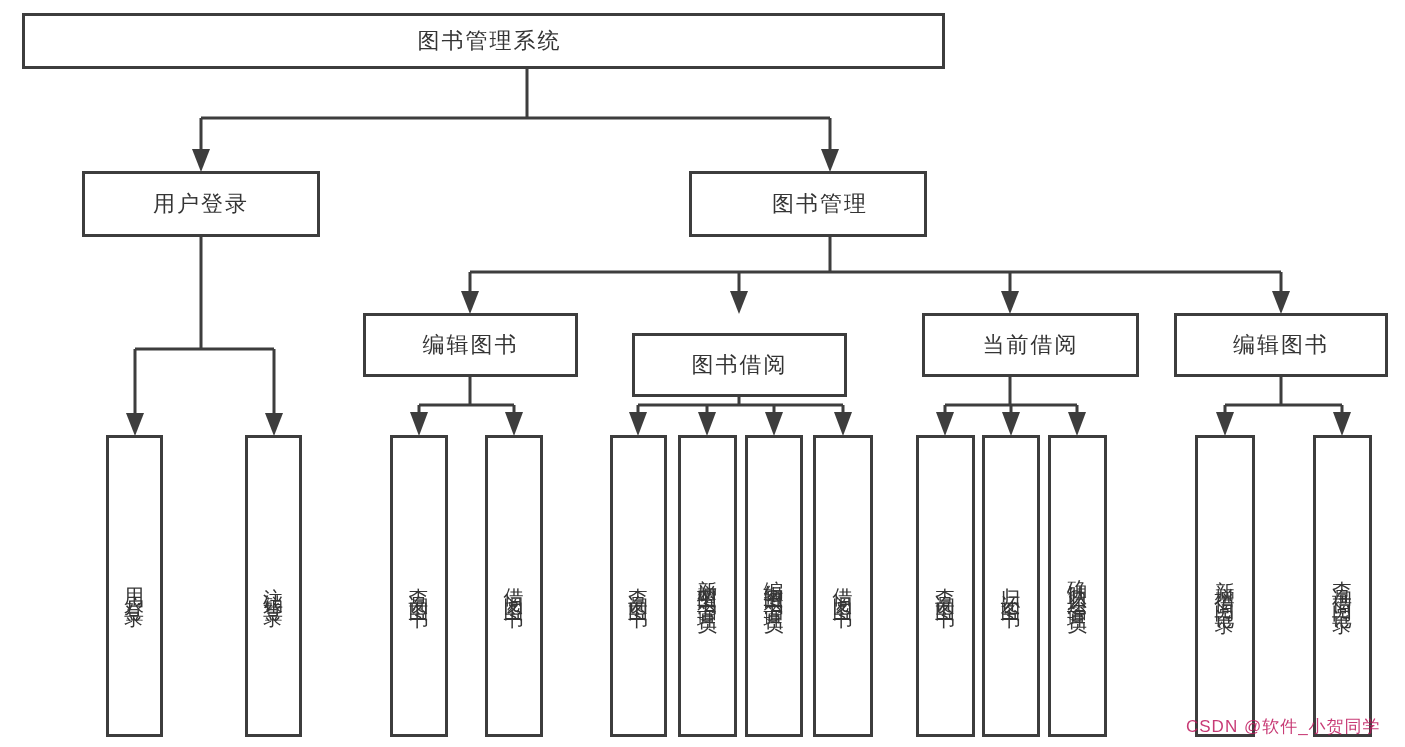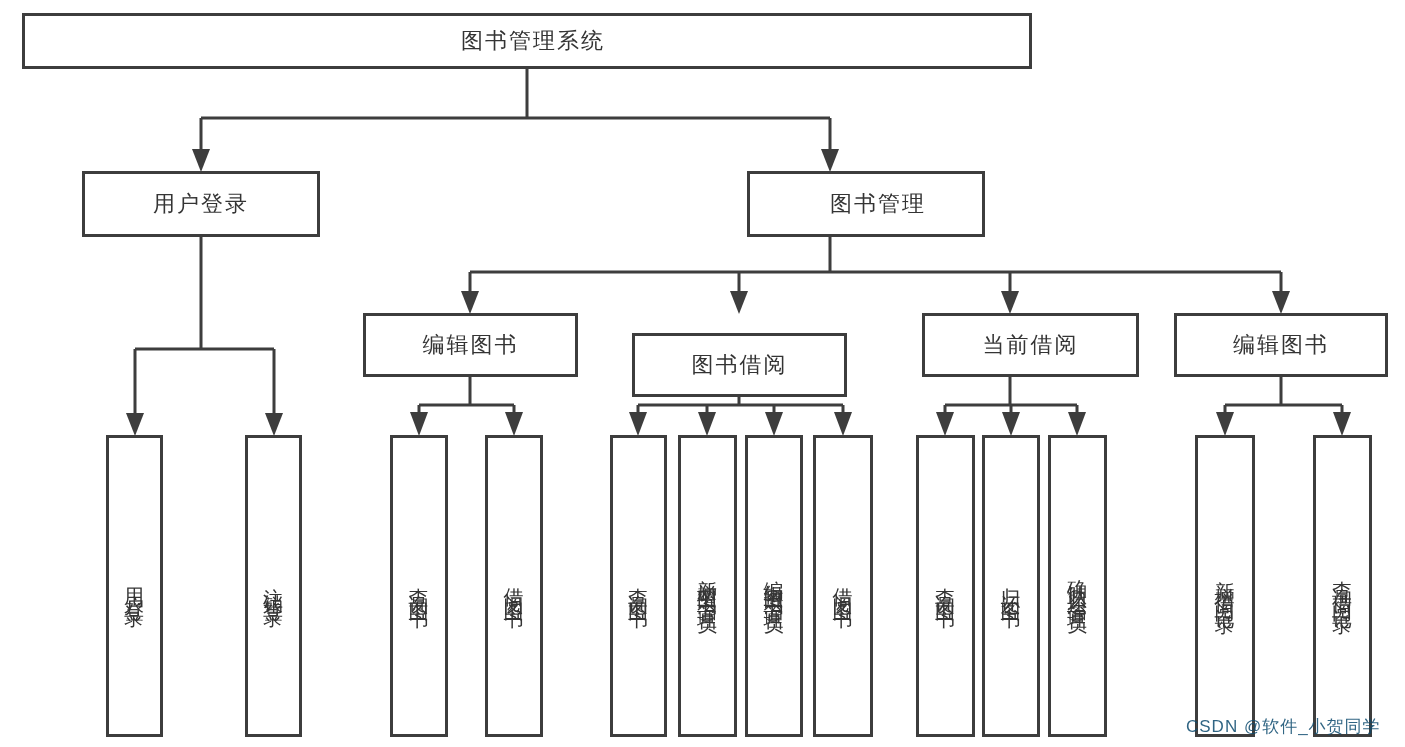--- a/index.html
+++ b/index.html
@@ -17,21 +17,21 @@
     text-align:center;
   }
   .h-node { font-size:22px; letter-spacing:2px; white-space:nowrap; }
   .leaf .vtext {
     writing-mode:vertical-rl; text-orientation:mixed;
     font-size:20px; letter-spacing:7px; line-height:1.1;
     white-space:nowrap;
   }
   .watermark {
     position:absolute; left:1186px; top:715px;
-    font-size:17px; color:#0c4a6e; opacity:.85;
+    font-size:17px; color:#be185d; opacity:.85;
     letter-spacing:1px; white-space:nowrap;
   }
 </style>
 </head>
 <body>
 
 <div class="canvas">
 
   <svg class="wires" viewBox="0 0 1405 747" fill="none" stroke="#3d3d3d" stroke-width="3">
 
@@ -76,28 +76,28 @@
       <polygon points="1077,436 1068,412 1086,412" fill="#3d3d3d" stroke="none"></polygon>
     </g>
 
     <g>
       <path d="M1281 377 V405 M1225 405 H1342 M1225 405 V413 M1342 405 V413"></path>
       <polygon points="1225,436 1216,412 1234,412" fill="#3d3d3d" stroke="none"></polygon>
       <polygon points="1342,436 1333,412 1351,412" fill="#3d3d3d" stroke="none"></polygon>
     </g>
   </svg>
 
-  <div class="node h-node" style="left:22px; top:13px; width:1010px; height:56px;padding-left:12px;">
+  <div class="node h-node" style="left:22px; top:13px; width:923px; height:56px;padding-left:12px;">
     <span>图书管理系统</span>
   </div>
 
   <div class="node h-node" style="left:82px; top:171px; width:238px; height:66px;">
     <span>用户登录</span>
   </div>
-  <div class="node h-node" style="left:747px; top:171px; width:238px; height:66px;padding-left:24px;">
+  <div class="node h-node" style="left:689px; top:171px; width:238px; height:66px;padding-left:24px;">
     <span>图书管理</span>
   </div>
 
   <div class="node h-node" style="left:363px; top:313px; width:215px; height:64px;">
     <span>编辑图书</span>
   </div>
   <div class="node h-node" style="left:632px; top:313px; width:215px; height:64px;margin-top:20px;">
     <span>图书借阅</span>
   </div>
   <div class="node h-node" style="left:902px; top:313px; width:217px; height:64px;margin-left:20px;">

